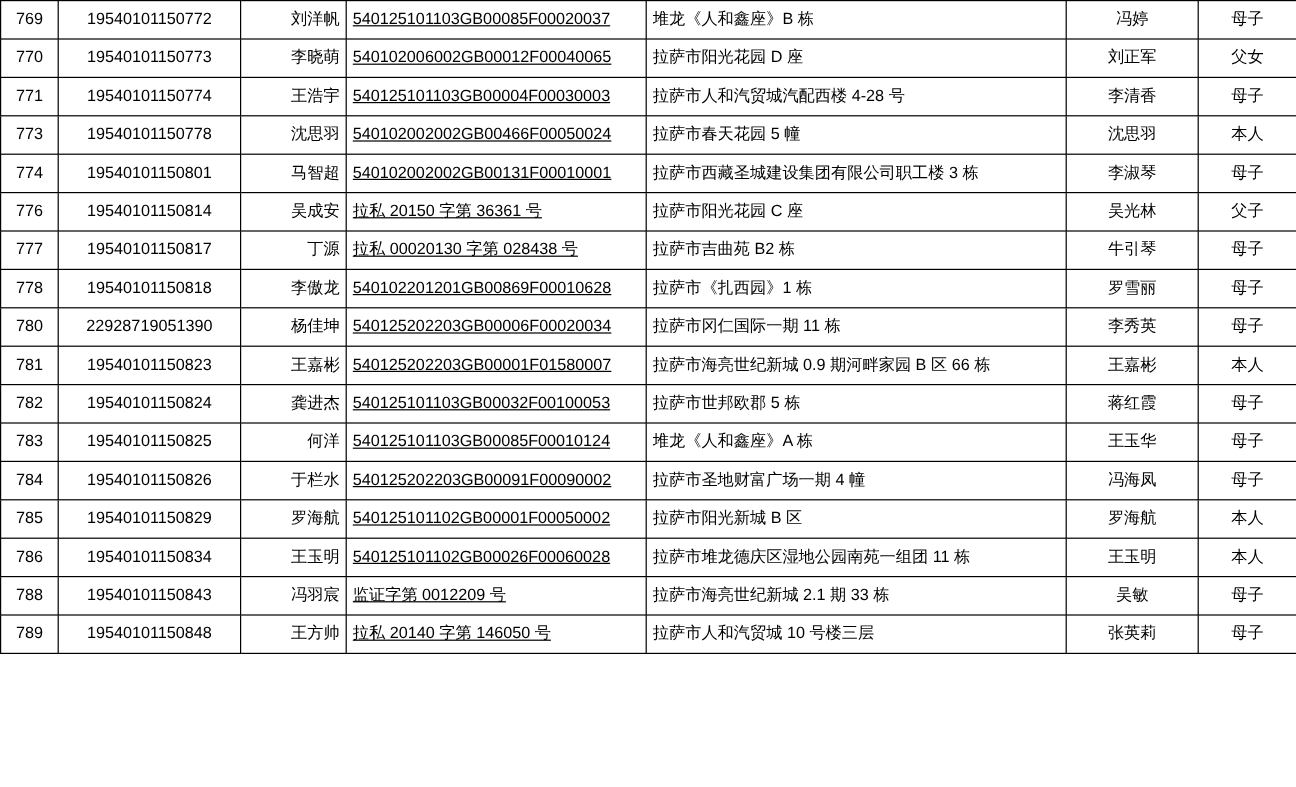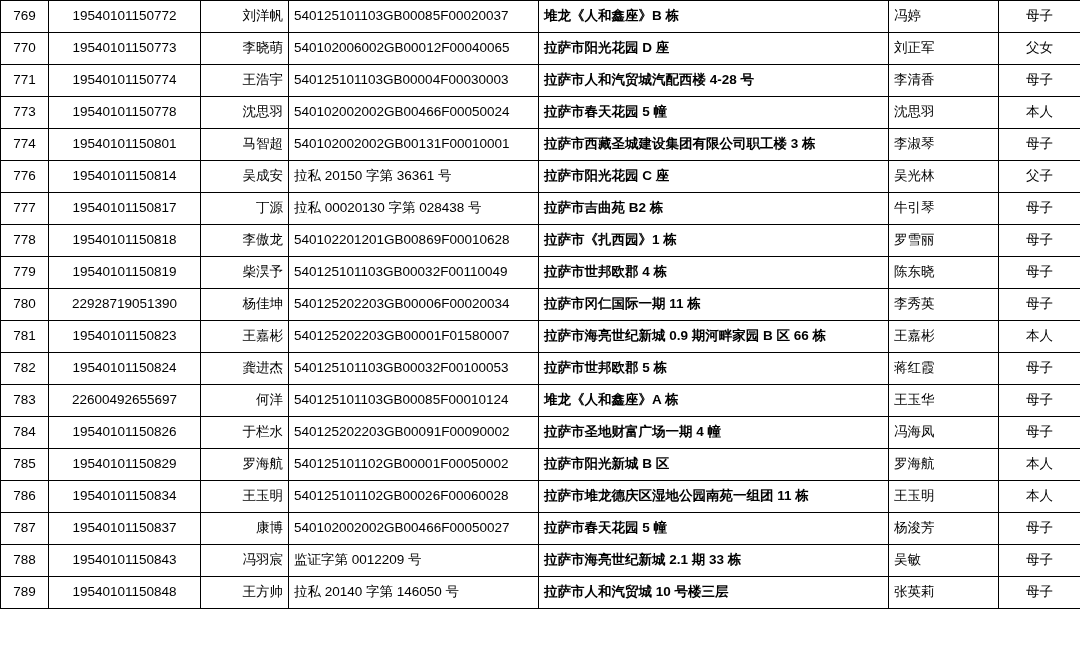--- a/index.html
+++ b/index.html
@@ -33,23 +33,23 @@
   col.c-id    { width: 152px; }
   col.c-name  { width: 88px; }
   col.c-cert  { width: 250px; }
   col.c-addr  { width: 350px; }
   col.c-owner { width: 110px; }
   col.c-rel   { width: 82px; }
 
   td.seq   { text-align: center; }
   td.id    { text-align: center; }
   td.name  { text-align: right; padding-left: 8px; }
-  td.cert  { text-align: left; padding-left: 8px; }
-  td.addr  { text-align: left; padding-left: 8px; font-weight: bold; }
-  td.owner { text-align: left; }
+  td.cert  { text-align: left; padding-left: 8px; text-decoration: underline; }
+  td.addr  { text-align: left; padding-left: 8px; }
+  td.owner { text-align: center; }
   td.rel   { text-align: center; }
 </style>
 </head>
 <body>
 
 <table class="registry">
   <colgroup>
     <col class="c-seq">
     <col class="c-id">
     <col class="c-name">
@@ -125,29 +125,20 @@
       <tr>
         <td class="seq">778</td>
         <td class="id">19540101150818</td>
         <td class="name">李傲龙</td>
         <td class="cert">540102201201GB00869F00010628</td>
         <td class="addr">拉萨市《扎西园》1 栋</td>
         <td class="owner">罗雪丽</td>
         <td class="rel">母子</td>
       </tr>
       <tr>
-        <td class="seq">779</td>
-        <td class="id">19540101150819</td>
-        <td class="name">柴淏予</td>
-        <td class="cert">540125101103GB00032F00110049</td>
-        <td class="addr">拉萨市世邦欧郡 4 栋</td>
-        <td class="owner">陈东晓</td>
-        <td class="rel">母子</td>
-      </tr>
-      <tr>
         <td class="seq">780</td>
         <td class="id">22928719051390</td>
         <td class="name">杨佳坤</td>
         <td class="cert">540125202203GB00006F00020034</td>
         <td class="addr">拉萨市冈仁国际一期 11 栋</td>
         <td class="owner">李秀英</td>
         <td class="rel">母子</td>
       </tr>
       <tr>
         <td class="seq">781</td>
@@ -162,21 +153,21 @@
         <td class="seq">782</td>
         <td class="id">19540101150824</td>
         <td class="name">龚进杰</td>
         <td class="cert">540125101103GB00032F00100053</td>
         <td class="addr">拉萨市世邦欧郡 5 栋</td>
         <td class="owner">蒋红霞</td>
         <td class="rel">母子</td>
       </tr>
       <tr>
         <td class="seq">783</td>
-        <td class="id">22600492655697</td>
+        <td class="id">19540101150825</td>
         <td class="name">何洋</td>
         <td class="cert">540125101103GB00085F00010124</td>
         <td class="addr">堆龙《人和鑫座》A 栋</td>
         <td class="owner">王玉华</td>
         <td class="rel">母子</td>
       </tr>
       <tr>
         <td class="seq">784</td>
         <td class="id">19540101150826</td>
         <td class="name">于栏水</td>
@@ -197,29 +188,20 @@
       <tr>
         <td class="seq">786</td>
         <td class="id">19540101150834</td>
         <td class="name">王玉明</td>
         <td class="cert">540125101102GB00026F00060028</td>
         <td class="addr">拉萨市堆龙德庆区湿地公园南苑一组团 11 栋</td>
         <td class="owner">王玉明</td>
         <td class="rel">本人</td>
       </tr>
       <tr>
-        <td class="seq">787</td>
-        <td class="id">19540101150837</td>
-        <td class="name">康博</td>
-        <td class="cert">540102002002GB00466F00050027</td>
-        <td class="addr">拉萨市春天花园 5 幢</td>
-        <td class="owner">杨浚芳</td>
-        <td class="rel">母子</td>
-      </tr>
-      <tr>
         <td class="seq">788</td>
         <td class="id">19540101150843</td>
         <td class="name">冯羽宸</td>
         <td class="cert">监证字第 0012209 号</td>
         <td class="addr">拉萨市海亮世纪新城 2.1 期 33 栋</td>
         <td class="owner">吴敏</td>
         <td class="rel">母子</td>
       </tr>
       <tr>
         <td class="seq">789</td>

